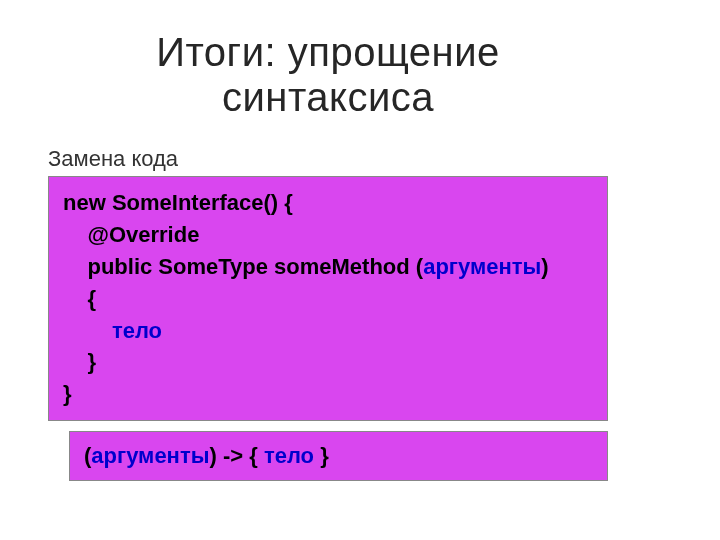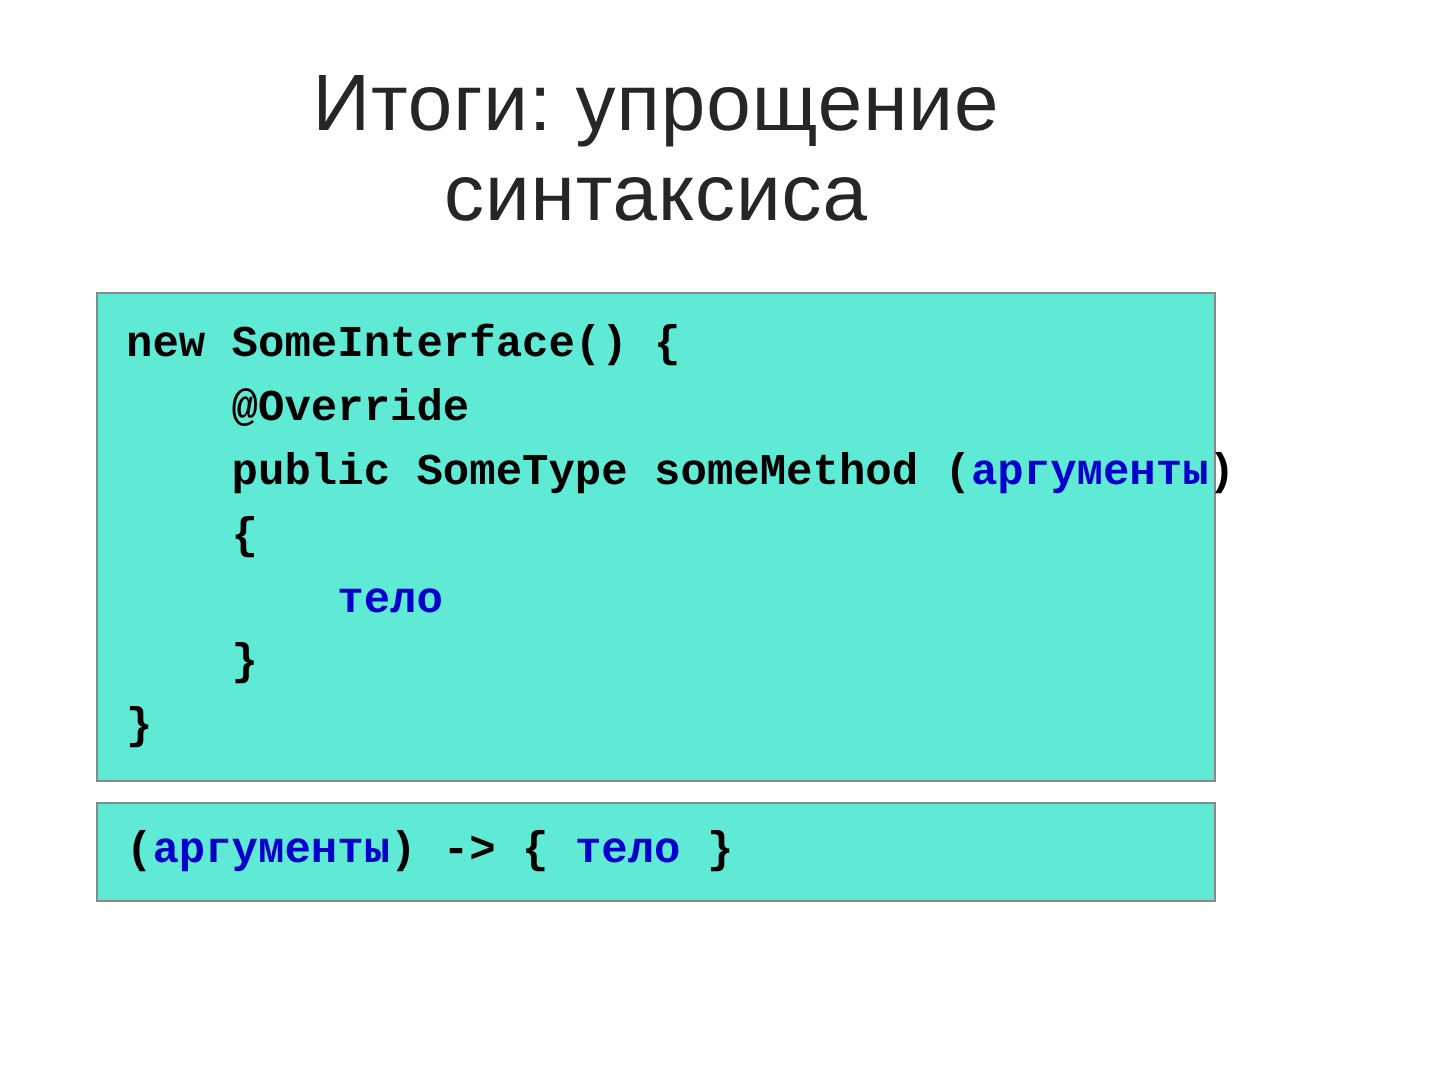--- a/index.html
+++ b/index.html
@@ -24,43 +24,45 @@
     color: #262626;
     margin: 6px 0 26px 0;
     text-align: center;
   }
   .label {
     font-size: 22px;
     color: #333;
     margin: 4px 0 4px 0;
   }
   .codebox {
-    background: #5eead4;
+    background: #d946ef;
     border: 1px solid #888;
     padding: 10px 14px 10px 14px;
-    font-family: Liberation Mono, monospace;
+    font-family: Liberation Sans, sans-serif;
     font-size: 22px;
     font-weight: bold;
     line-height: 1.45;
     white-space: pre;
     color: #000;
     margin-bottom: 10px;
   }
   .codebox.small {
     padding: 8px 14px;
+    margin-left: 21px;
   }
   .tok-blue { color: #0000cc; }
 </style>
 </head>
 <body>
 
 <div class="slide">
 
   <div class="title">Итоги: упрощение синтаксиса</div>
 
+  <div class="label">Замена кода</div>
 
   <div class="codebox"><span>new SomeInterface() {</span>
 <span>    @Override</span>
 <span>    public SomeType someMethod (</span><span class="tok-blue">аргументы</span><span>)</span>
 <span>    {</span>
 <span>        </span><span class="tok-blue">тело</span>
 <span>    }</span>
 <span>}</span></div>
 
 

